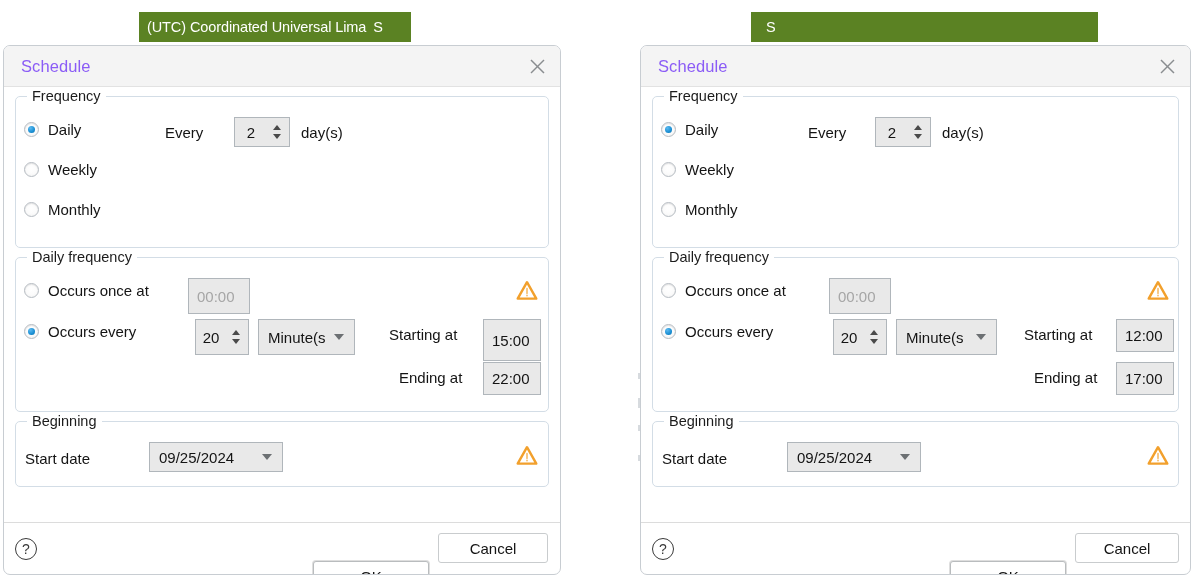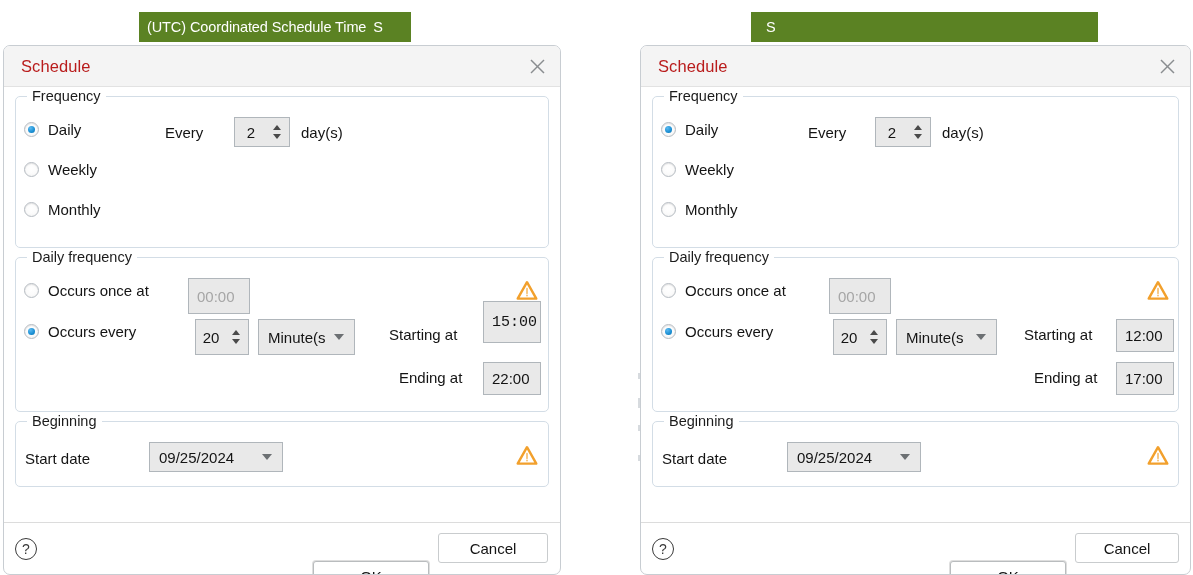--- a/index.html
+++ b/index.html
@@ -55,21 +55,21 @@
     min-height: 41px;
     background: #f4f4f4;
     border-bottom: 1px solid #e2e2e2;
     display: flex;
     align-items: center;
     padding: 0 0 0 17px;
     box-sizing: border-box;
   }
   .titlebar .title {
     font-size: 16.5px;
-    color: #b91c1c;
+    color: #8b5cf6;
     flex: 1;
     letter-spacing: 0.1px;
   }
   .close-btn {
     width: 46px;
     height: 40px;
     display: flex;
     align-items: center;
     justify-content: center;
     color: #8a8d90;
@@ -276,21 +276,21 @@
   .edge-artifact {
     position: absolute;
     background: #c9cfd4;
     opacity: 0.75;
   }
 </style>
 </head>
 <body>
 
 <div class="tz-banner" style="left:139px; top:12px; width:272px; height:30px;">
-  <span>(UTC) Coordinated Schedule Time</span>
+  <span>(UTC) Coordinated Universal Lima</span>
   <span class="tz-extra">S</span>
 </div>
 
 <div class="dialog" style="left:3px; top:45px; width:558px; height:530px;">
 
   <div class="titlebar">
     <span class="title">Schedule</span>
     <div class="close-btn">
       <svg width="17" height="17" viewBox="0 0 17 17">
         <line x1="2" y1="2" x2="15" y2="15" stroke="#8a8d90" stroke-width="1.5"></line>
@@ -362,21 +362,21 @@
             <span class="down"></span>
           </span>
         </div>
 
         <div class="combo" style="left:242px; top:61px; width:97px; height:36px;">
           <span class="ctext">Minute(s</span>
           <span class="carrow"></span>
         </div>
 
         <span class="lbl" style="left:373px; top:68px;">Starting at</span>
-        <div class="valbox" style="left:467px; top:43px; width:58px; height:42px;font-family:Liberation Mono, monospace;">
+        <div class="valbox" style="left:467px; top:61px; width:58px; height:42px;">
           <span>15:00</span>
         </div>
 
         <span class="lbl" style="left:383px; top:111px;">Ending at</span>
         <div class="valbox" style="left:467px; top:104px; width:58px; height:33px;align-items:center;">
           <span>22:00</span>
         </div>
       </div>
     </div>
 

